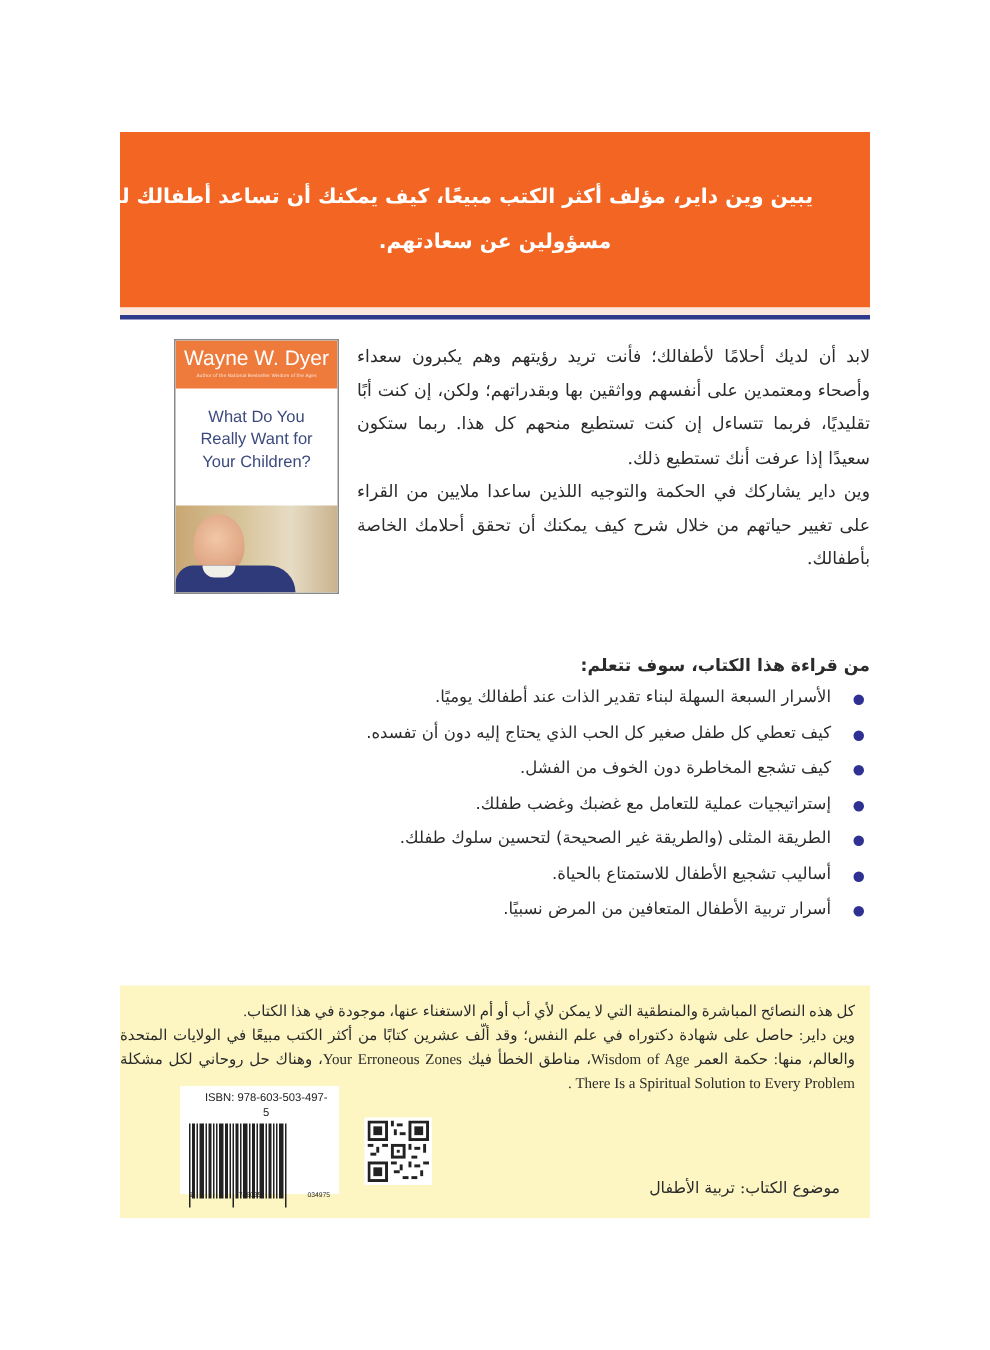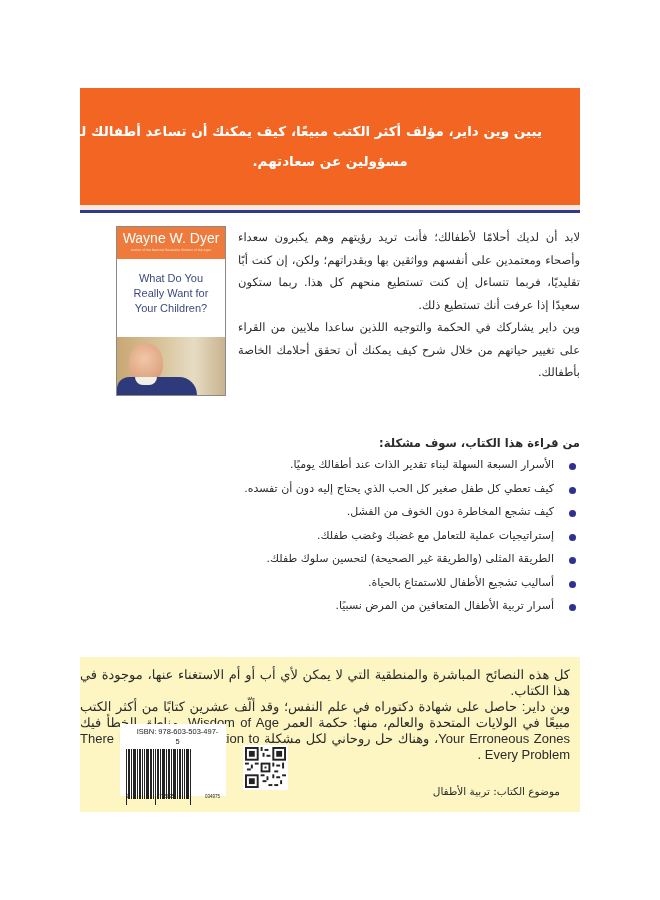--- a/index.html
+++ b/index.html
@@ -67,21 +67,21 @@
   .learn-list li .bullet {
     position: absolute; right: 8px; top: 5px; width: 7px; height: 7px; border-radius: 50%; background: #2e3192;
   }
 
   
   .yellow {
     position: absolute; left: 80px; top: 657px; width: 500px; height: 155px; background: #fdf6c3;
   }
   .y-text {
     position: absolute; left: 0; top: 10px; width: 490px; direction: rtl; text-align: justify;
-    font-family: Liberation Sans, sans-serif; font-size: 13px; line-height: 16px; color: #2b2b2b;
+    font-family: Liberation Serif, serif; font-size: 10px; line-height: 16px; color: #2b2b2b;
   }
   .y-text p { margin: 0; }
   .barcode {
     position: absolute; left: 40px; top: 67px; width: 106px; height: 72px; background: #ffffff;
     padding: 3px 6px 0 6px;
   }
   .isbn { font-family: "Liberation Sans", sans-serif; font-size: 7.5px; color: #222; text-align: center; line-height: 10px; margin-left: 9px; }
   .bars { display: flex; align-items: flex-start; height: 50px; margin-top: 2px; }
   .bars span { display: block; background: #222; height: 50px; margin-right: 1px; }
   .bar-digits { display: flex; justify-content: space-between; font-family: "Liberation Sans", sans-serif; font-size: 4.5px; color: #222; margin-top: -5px; }
@@ -121,21 +121,21 @@
       <div class="photo-collar"></div>
       <div class="photo-quote"></div>
     </div>
   </div>
 
   <div class="desc">
     <p>لابد أن لديك أحلامًا لأطفالك؛ فأنت تريد رؤيتهم وهم يكبرون سعداء وأصحاء ومعتمدين على أنفسهم وواثقين بها وبقدراتهم؛ ولكن، إن كنت أبًا تقليديًا، فربما تتساءل إن كنت تستطيع منحهم كل هذا. ربما ستكون سعيدًا إذا عرفت أنك تستطيع ذلك.</p>
     <p>وين داير يشاركك في الحكمة والتوجيه اللذين ساعدا ملايين من القراء على تغيير حياتهم من خلال شرح كيف يمكنك أن تحقق أحلامك الخاصة بأطفالك.</p>
   </div>
 
-  <div class="learn-title">من قراءة هذا الكتاب، سوف مشكلة:</div>
+  <div class="learn-title">من قراءة هذا الكتاب، سوف تتعلم:</div>
   <ul class="learn-list">
     <li><span class="bullet"></span><span>الأسرار السبعة السهلة لبناء تقدير الذات عند أطفالك يوميًا.</span></li>
     <li><span class="bullet"></span><span>كيف تعطي كل طفل صغير كل الحب الذي يحتاج إليه دون أن تفسده.</span></li>
     <li><span class="bullet"></span><span>كيف تشجع المخاطرة دون الخوف من الفشل.</span></li>
     <li><span class="bullet"></span><span>إستراتيجيات عملية للتعامل مع غضبك وغضب طفلك.</span></li>
     <li><span class="bullet"></span><span>الطريقة المثلى (والطريقة غير الصحيحة) لتحسين سلوك طفلك.</span></li>
     <li><span class="bullet"></span><span>أساليب تشجيع الأطفال للاستمتاع بالحياة.</span></li>
     <li><span class="bullet"></span><span>أسرار تربية الأطفال المتعافين من المرض نسبيًا.</span></li>
   </ul>
 

